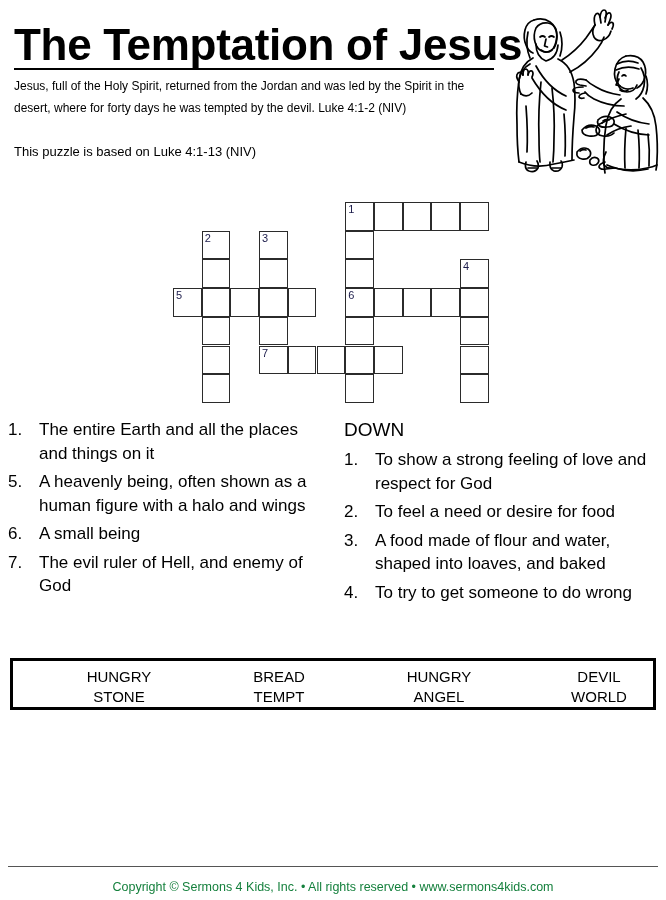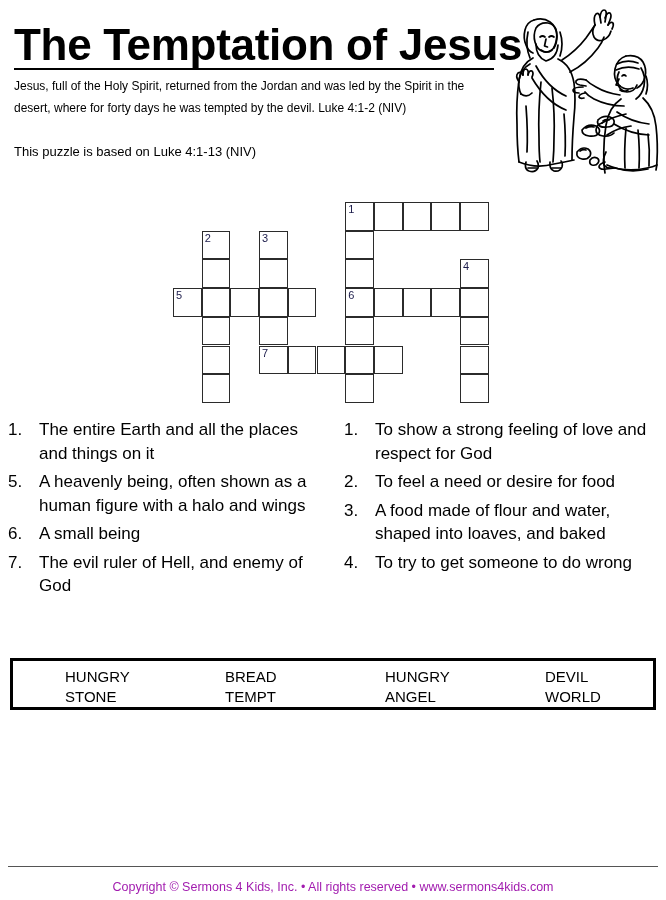--- a/index.html
+++ b/index.html
@@ -135,20 +135,21 @@
     box-sizing: border-box;
     border: 3px solid #000;
     background: #fff;
   }
   #word-bank-inner {
     display: flex;
     width: 100%;
     height: 100%;
     padding: 6px 0 0 0;
     box-sizing: border-box;
+    text-align: center;
   }
   .bank-col {
     flex: 1 1 0;
     font-size: 15px;
     line-height: 20px;
     padding-left: 52px;
     box-sizing: border-box;
   }
   .bank-word { white-space: nowrap; }
 
@@ -161,21 +162,21 @@
     border-bottom: 1.5px solid #555;
   }
   #footer-text {
     position: absolute;
     left: 0;
     top: 880px;
     width: 666px;
     text-align: center;
     font-size: 12.5px;
     line-height: 15px;
-    color: #a21caf;
+    color: #15803d;
   }
 </style>
 </head>
 <body>
 
 <div id="header">
   <h1 id="page-title">The Temptation of Jesus</h1>
   <div id="title-rule"></div>
   <p id="scripture">Jesus, full of the Holy Spirit, returned from the Jordan and was led by the Spirit in the desert, where for forty days he was tempted by the devil. Luke 4:1-2 (NIV)</p>
   <p id="puzzle-note">This puzzle is based on Luke 4:1-13 (NIV)</p>
@@ -346,20 +347,21 @@
 <div id="clues">
   <div class="clue-col" id="across-col">
     <ul class="clue-list" id="across-list">
         <li class="clue-item"><span class="clue-num">1.</span><span>The entire Earth and all the places and things on it</span></li>
         <li class="clue-item"><span class="clue-num">5.</span><span>A heavenly being, often shown as a human figure with a halo and wings</span></li>
         <li class="clue-item"><span class="clue-num">6.</span><span>A small being</span></li>
         <li class="clue-item"><span class="clue-num">7.</span><span>The evil ruler of Hell, and enemy of God</span></li>
       </ul>
   </div>
   <div class="clue-col" id="down-col">
+    <div class="clue-heading">DOWN</div>
     <ul class="clue-list" id="down-list">
         <li class="clue-item"><span class="clue-num">1.</span><span>To show a strong feeling of love and respect for God</span></li>
         <li class="clue-item"><span class="clue-num">2.</span><span>To feel a need or desire for food</span></li>
         <li class="clue-item"><span class="clue-num">3.</span><span>A food made of flour and water, shaped into loaves, and baked</span></li>
         <li class="clue-item"><span class="clue-num">4.</span><span>To try to get someone to do wrong</span></li>
       </ul>
   </div>
 </div>
 
 <div id="word-bank">

